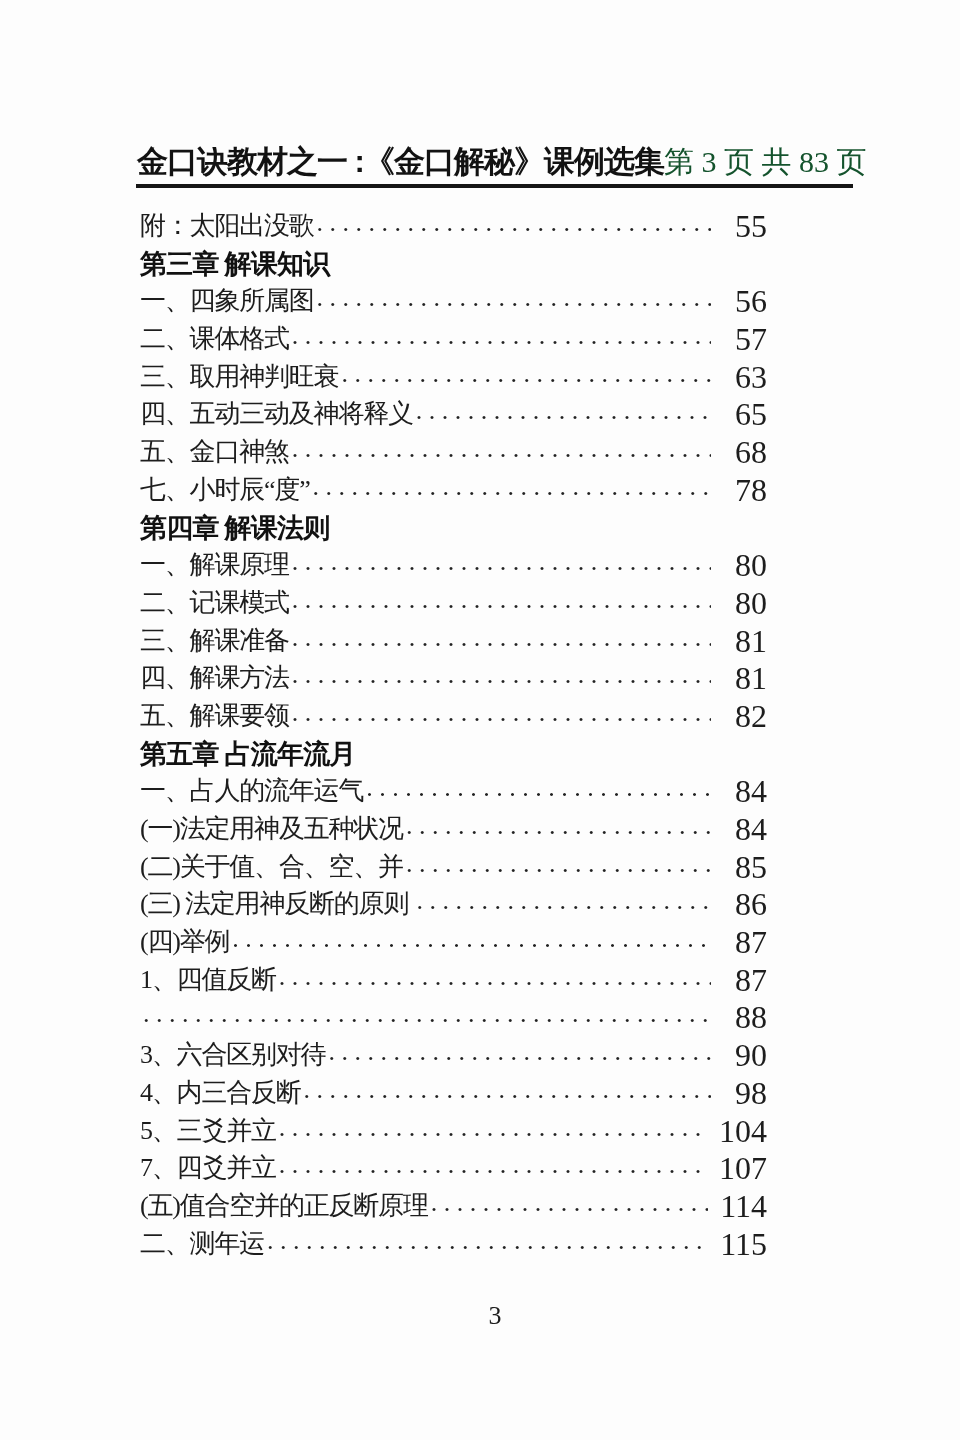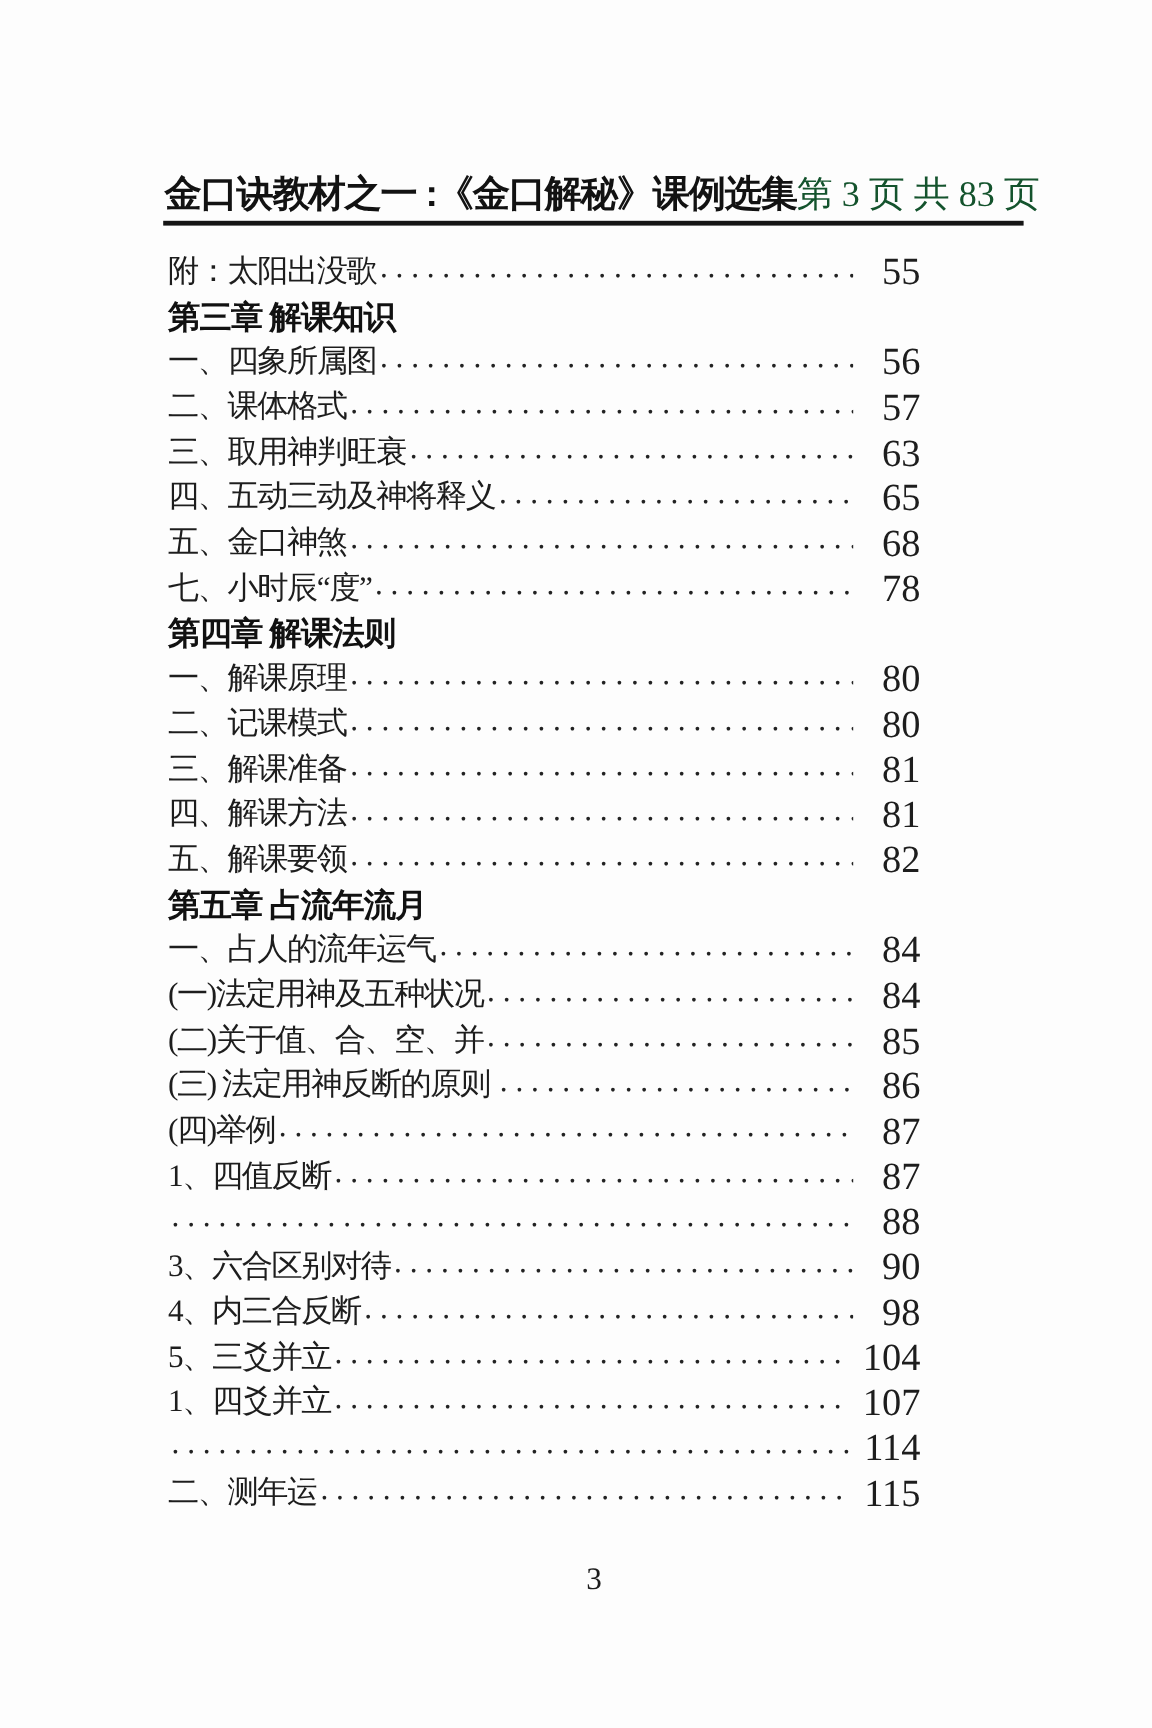--- a/index.html
+++ b/index.html
@@ -254,26 +254,27 @@
       <span class="toc-page">98</span>
     </div>
 
     <div class="toc-row">
       <span class="toc-label">5、三爻并立</span>
       <span class="toc-dots"></span>
       <span class="toc-page">104</span>
     </div>
 
     <div class="toc-row">
-      <span class="toc-label">1、四爻并立</span>
+      <span class="toc-label">7、四爻并立</span>
       <span class="toc-dots"></span>
       <span class="toc-page">107</span>
     </div>
 
     <div class="toc-row">
+      <span class="toc-label">(五)值合空并的正反断原理</span>
       <span class="toc-dots"></span>
       <span class="toc-page">114</span>
     </div>
 
     <div class="toc-row">
       <span class="toc-label">二、测年运</span>
       <span class="toc-dots"></span>
       <span class="toc-page">115</span>
     </div>
 

